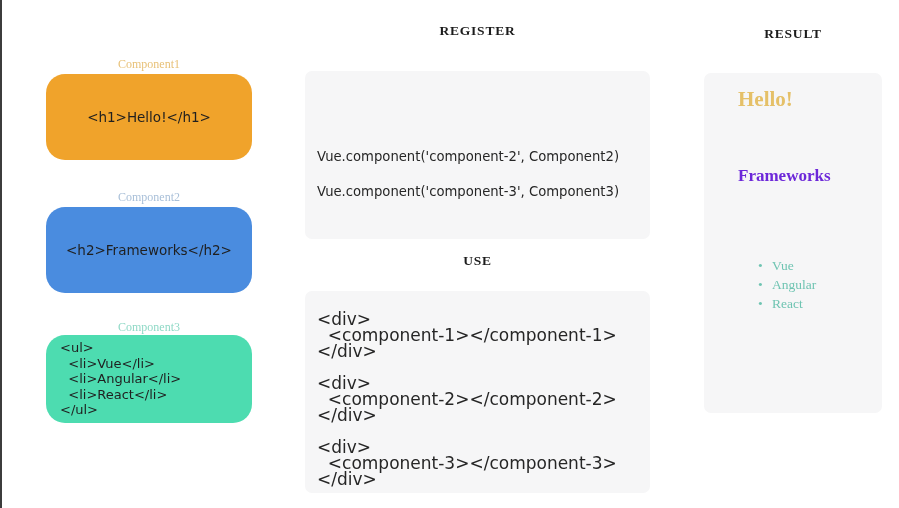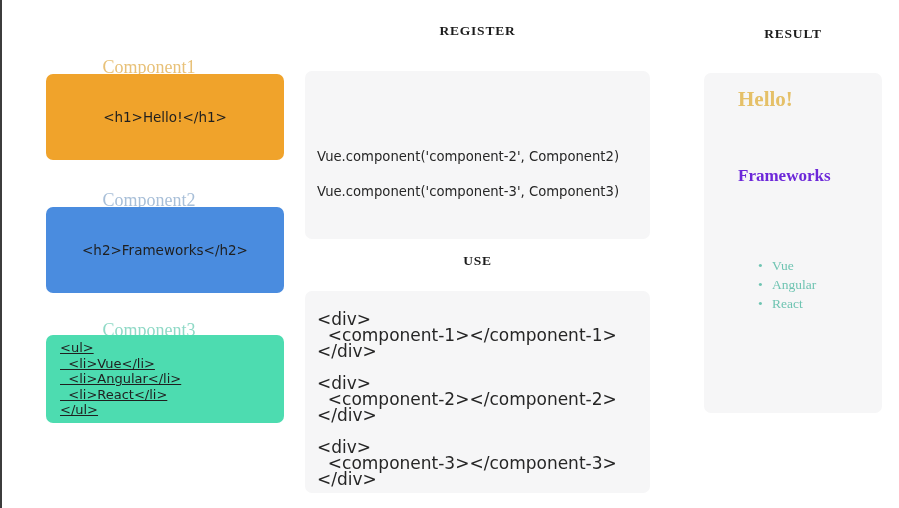--- a/index.html
+++ b/index.html
@@ -33,35 +33,35 @@
   }
   #heading-create  { left: 0px;   top: 23px; width: 290px; }
   #heading-register{ left: 303px; top: 23px; width: 345px; }
   #heading-result  { left: 702px; top: 26px; width: 178px; }
   #heading-use     { left: 303px; top: 253px; width: 345px; }
 
   
   .comp-label {
     position: absolute;
     font-family: "Liberation Serif", serif;
-    font-size: 18px;
+    font-size: 12px;
     text-align: center;
     width: 206px;
     left: 44px;
     white-space: nowrap;
   }
   #label-component1 { top: 57px; color: #e8c178; }
   #label-component2 { top: 190px; color: #a8bfd8; }
   #label-component3 { top: 320px; color: #8fd9c6; }
 
   .code-box {
     position: absolute;
     left: 44px;
-    width: 238px;
-    border-radius: 7px;
+    width: 206px;
+    border-radius: 19px;
     box-sizing: border-box;
     font-family: "DejaVu Sans", sans-serif;
     font-size: 13.5px;
     color: #1f1f1f;
     display: flex;
     align-items: center;
     justify-content: center;
   }
   #box-component1 {
     top: 74px; height: 86px;
@@ -78,21 +78,20 @@
     justify-content: flex-start;
     padding-left: 14px;
   }
   #box-component3 pre {
     margin: 0;
     font-family: "DejaVu Sans", sans-serif;
     font-size: 13px;
     line-height: 15.5px;
     color: #1f1f1f;
     white-space: pre;
-    text-decoration: underline;
   }
 
   
   .panel {
     position: absolute;
     background: #f6f6f7;
     border-radius: 7px;
     box-sizing: border-box;
   }
   #panel-register {

